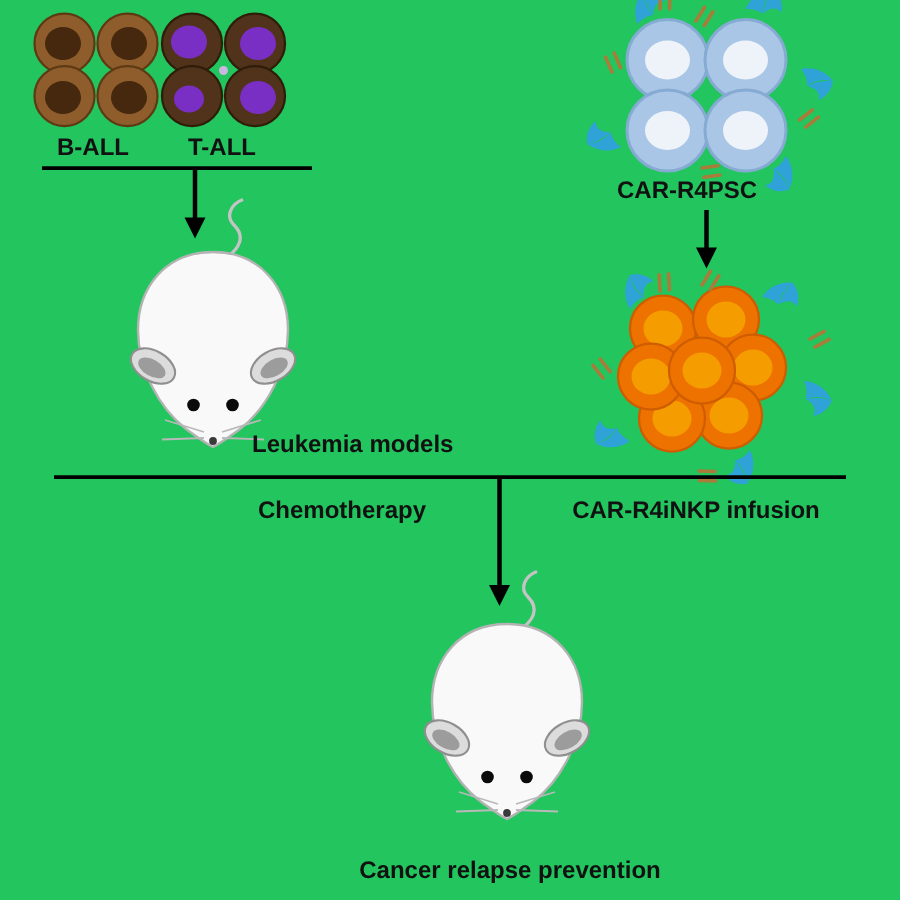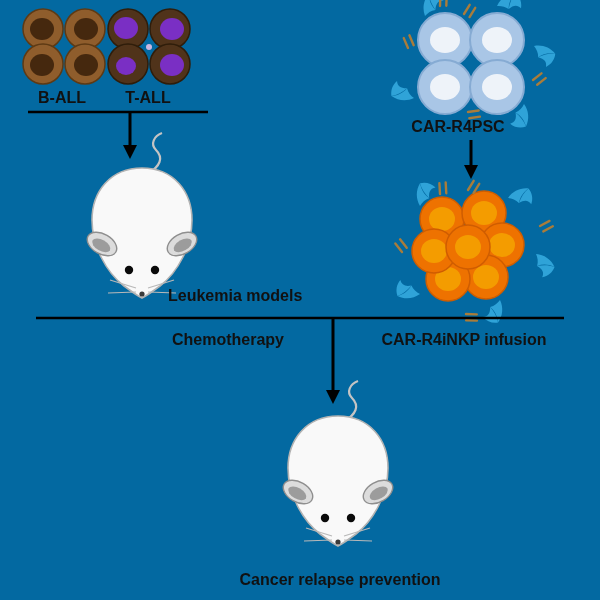--- a/index.html
+++ b/index.html
@@ -1,17 +1,17 @@
 <!DOCTYPE html>
 <html style="--b-all-cell: #8f5d2c; --b-all-nucleus: #45280e; --t-all-cell: #50331a; --t-all-nucleus: #7a2fc4; --psc-cell: #a9c6e6; --psc-center: #eef3f9; --inkp-cell: #ee7200; --inkp-nucleus: #f49c00; --receptor-blue: #2fa3d8; --receptor-tan: #a97c3a; --mouse-body: #f9f9f9; --line: #000000;"><head>
 <meta charset="utf-8">
 <style>
   html,body { margin:0; padding:0; background:#ffffff; }
   #stage {
-    position:relative; width:600px; height:600px; background:#0369a1;
+    position:relative; width:600px; height:600px; background:#22c55e;
     font-family:"Liberation Sans", sans-serif; overflow:hidden;
   }
   .label { font:bold 16px "Liberation Sans", sans-serif; fill:#111111; }
 
   .line-main   { stroke:var(--line); stroke-width:2.5; }
   .arrow-line  { stroke:var(--line); stroke-width:3; }
   .arrow-head  { fill:var(--line); }
 
   .ball-cell    { fill:var(--b-all-cell); stroke:#5e3a14; stroke-width:1.5; }
   .ball-nucleus { fill:var(--b-all-nucleus); }

